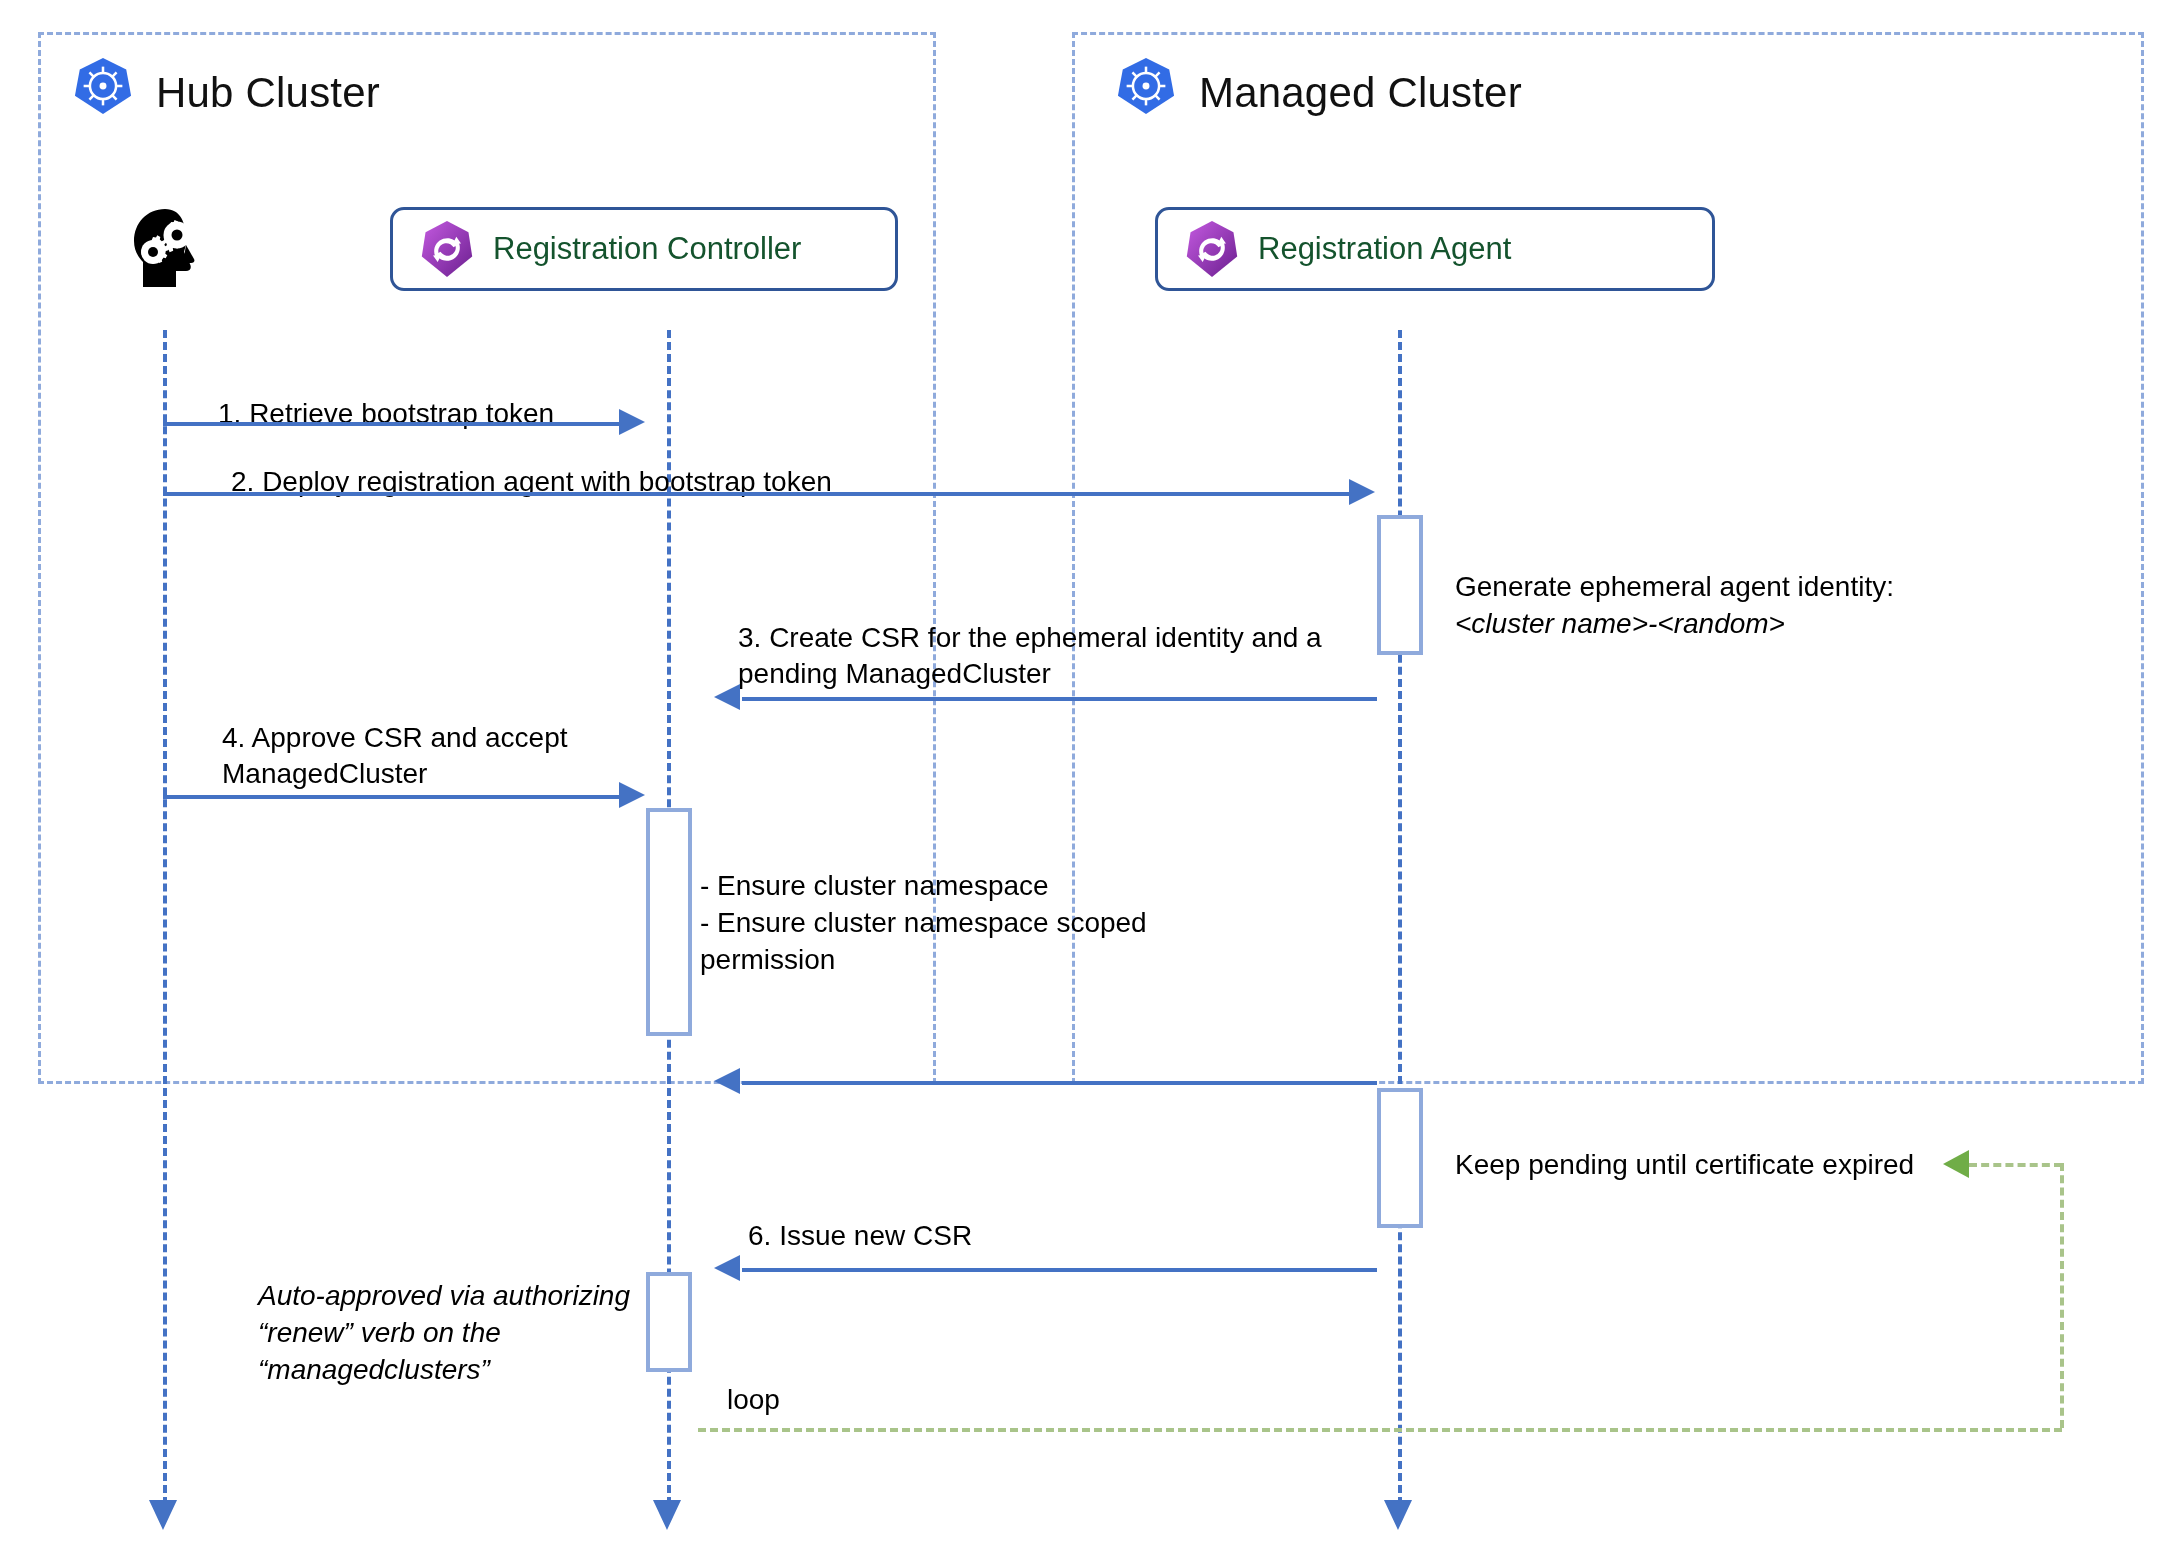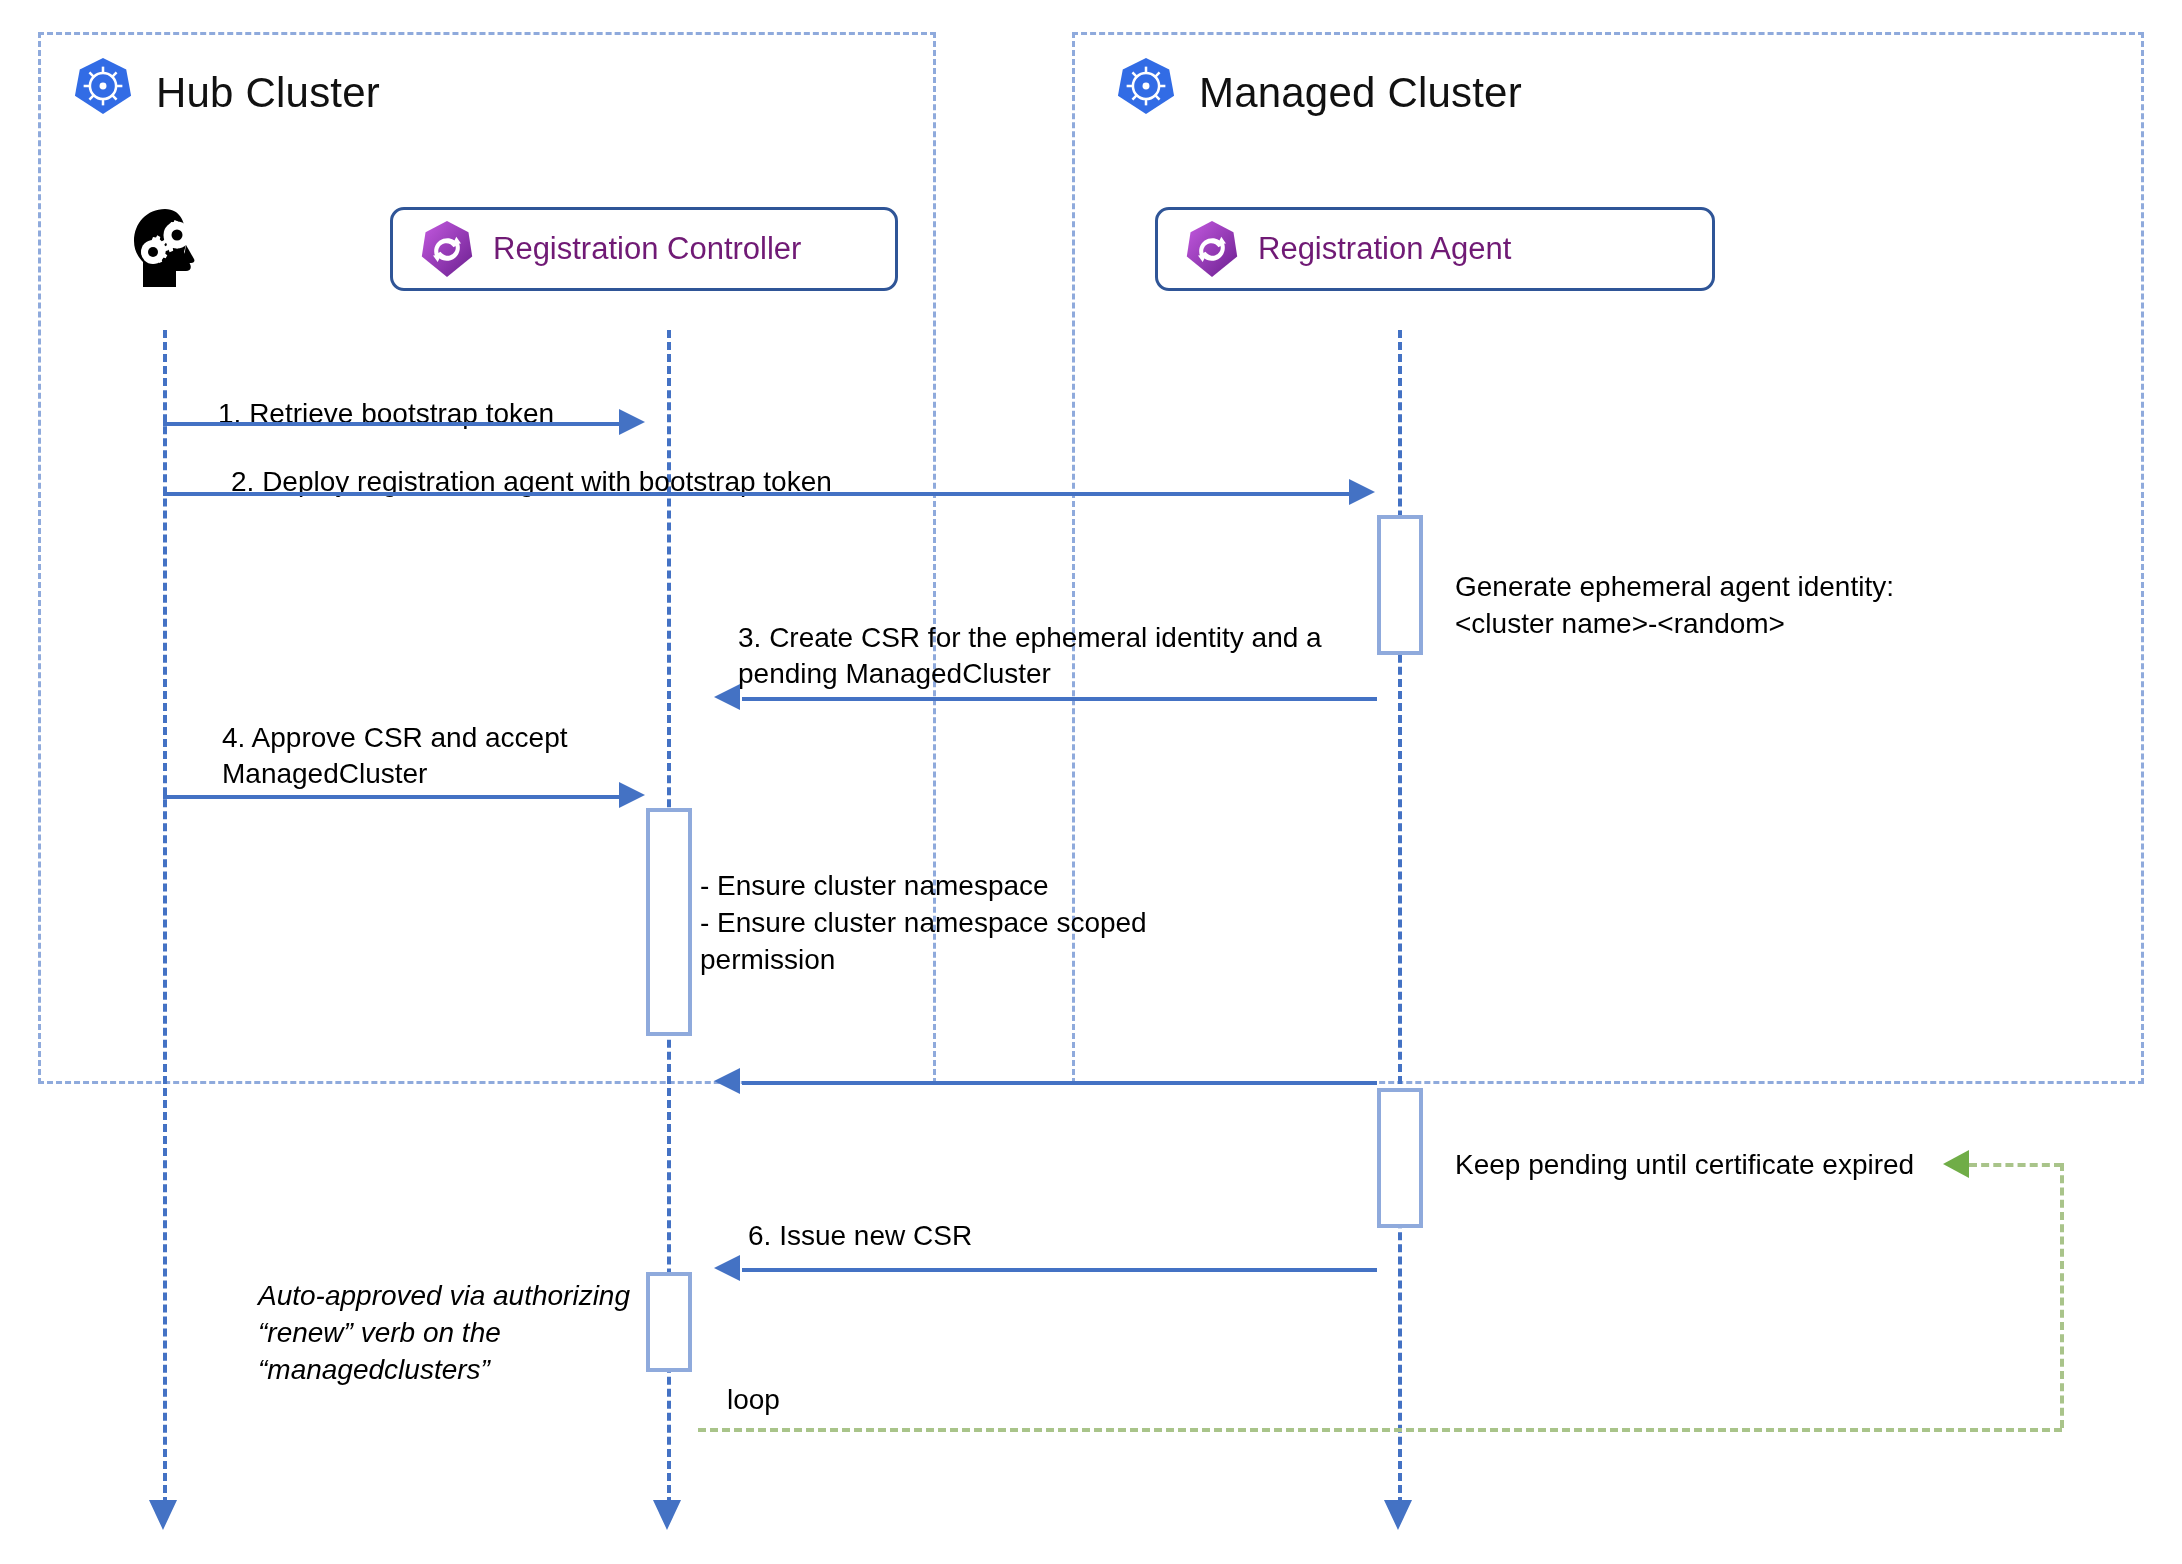--- a/index.html
+++ b/index.html
@@ -5,21 +5,21 @@
   html,body{margin:0;padding:0;background:#ffffff;}
   body{font-family:"Liberation Sans","DejaVu Sans",sans-serif;}
   #stage{position:relative;width:2182px;height:1564px;background:#fff;overflow:hidden;}
 
   
   .frame{position:absolute;border:3px dashed #8faadc;box-sizing:border-box;}
 
   
   .pbox{position:absolute;box-sizing:border-box;border:3px solid #2f5597;border-radius:14px;
         background:#fff;display:flex;align-items:center;gap:18px;padding:0 26px;}
-  .pbox .plabel{font-size:31px;color:#701a75;white-space:nowrap;}
+  .pbox .plabel{font-size:31px;color:#14532d;white-space:nowrap;}
 
   
   .cluster-hdr{position:absolute;display:flex;align-items:flex-end;gap:22px;}
   .cluster-hdr .ctitle{font-size:42px;color:#111;white-space:nowrap;letter-spacing:.2px;}
 
   
   .lifeline{position:absolute;width:0;border-left:4px dashed #4472c4;}
   .lifeline-arrow{position:absolute;width:0;height:0;
       border-left:14px solid transparent;border-right:14px solid transparent;
       border-top:30px solid #4472c4;}
@@ -31,21 +31,21 @@
   .msg-line{position:absolute;height:0;border-top:4px solid #4472c4;}
   .arrow-r{position:absolute;width:0;height:0;border-top:13px solid transparent;
            border-bottom:13px solid transparent;border-left:26px solid #4472c4;}
   .arrow-l{position:absolute;width:0;height:0;border-top:13px solid transparent;
            border-bottom:13px solid transparent;border-right:26px solid #4472c4;}
   .msg-label{position:absolute;font-size:28px;color:#000;line-height:1.28;white-space:pre-line;}
 
   
   .note{position:absolute;font-size:28px;color:#000;line-height:1.32;white-space:pre-line;}
   .note.italic{font-style:italic;}
-  .note .it{display:block;}
+  .note .it{font-style:italic;display:block;}
 
   
   .loop-seg{position:absolute;}
   .loop-h{border-top:4px dashed #a9c48a;}
   .loop-v{border-left:4px dashed #a9c48a;}
   .loop-arrow-l{position:absolute;width:0;height:0;border-top:14px solid transparent;
            border-bottom:14px solid transparent;border-right:26px solid #70ad47;}
   .loop-label{position:absolute;font-size:28px;color:#000;}
 
   svg{display:block;}

